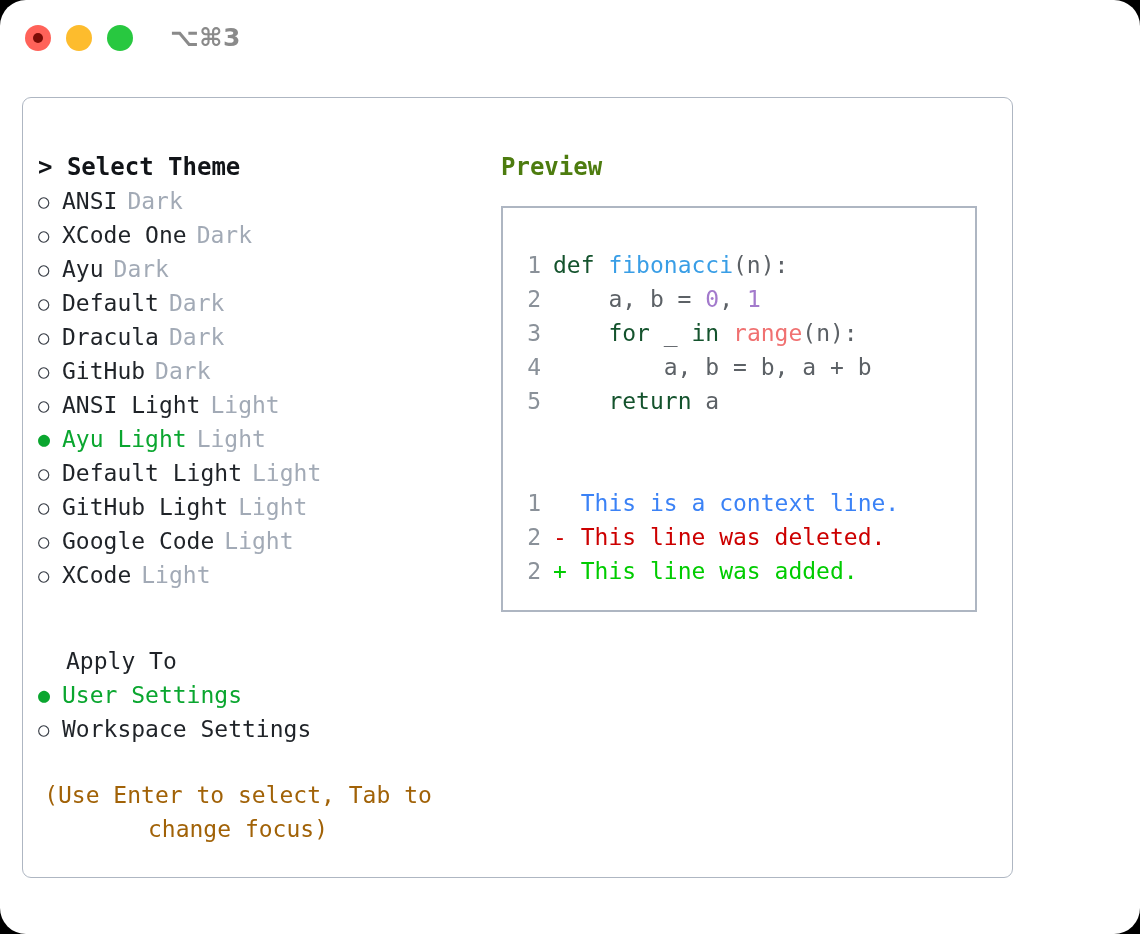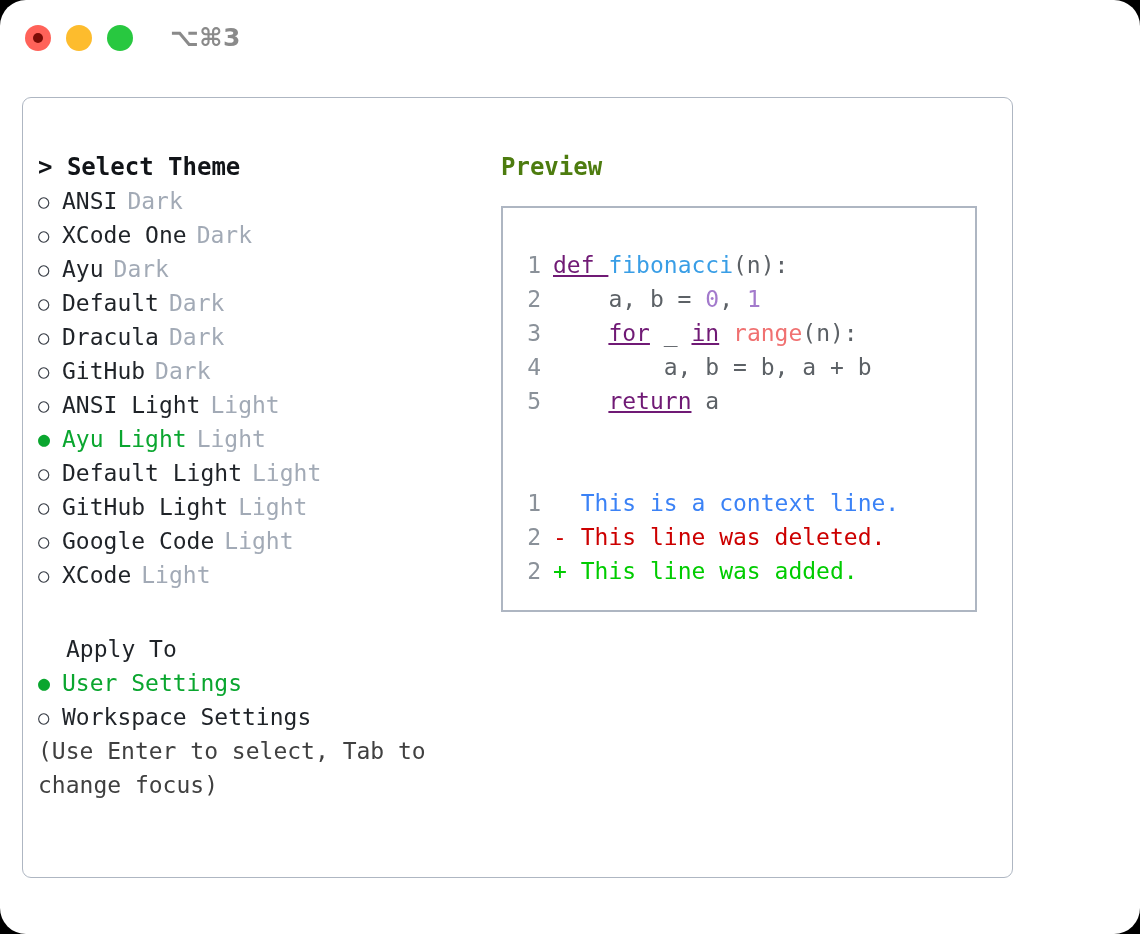--- a/index.html
+++ b/index.html
@@ -104,31 +104,33 @@
   .bullet.sel {
     color: #0aa62f;
     font-size: 20px;
   }
   .theme-name { color: #1f2328; }
   .theme-name.sel { color: #0aa62f; }
   .theme-tag {
     color: #a2aab6;
     margin-left: 10px;
   }
-  #apply-to-block { margin-top: 40px; }
+  #apply-to-block { margin-top: 52px; }
   #apply-to-label {
     padding-left: 28px;
     font-size: 23px;
     color: #1f2328;
   }
   #hint {
-    font-size: 23px;
-    line-height: 34px;
-    color: #404040;
+    margin-top: 32px;
+    font-size: 23px;
+    line-height: 34px;
+    color: #a16207;
     width: 400px;
+    text-align: center;
   }
 
   
   #right-col {
     position: absolute;
     left: 478px;
     top: 52px;
     width: 495px;
   }
   #preview-title {
@@ -153,21 +155,21 @@
     white-space: pre;
   }
   .gutter {
     display: inline-block;
     width: 38px;
     text-align: right;
     color: #8a9199;
     margin-right: 12px;
   }
   .code-blank { height: 34px; }
-  .tok-kw   { color: #701a75; text-decoration: underline; }
+  .tok-kw   { color: #14532d; }
   .tok-fn   { color: #399ee6; }
   .tok-num  { color: #a37acc; }
   .tok-call { color: #f07171; }
   .tok-txt  { color: #5c6166; }
   .tok-ctx  { color: #3b82f6; }
   .tok-del  { color: #cc0000; }
   .tok-add  { color: #00cc00; }
 </style>
 </head>
 <body>

